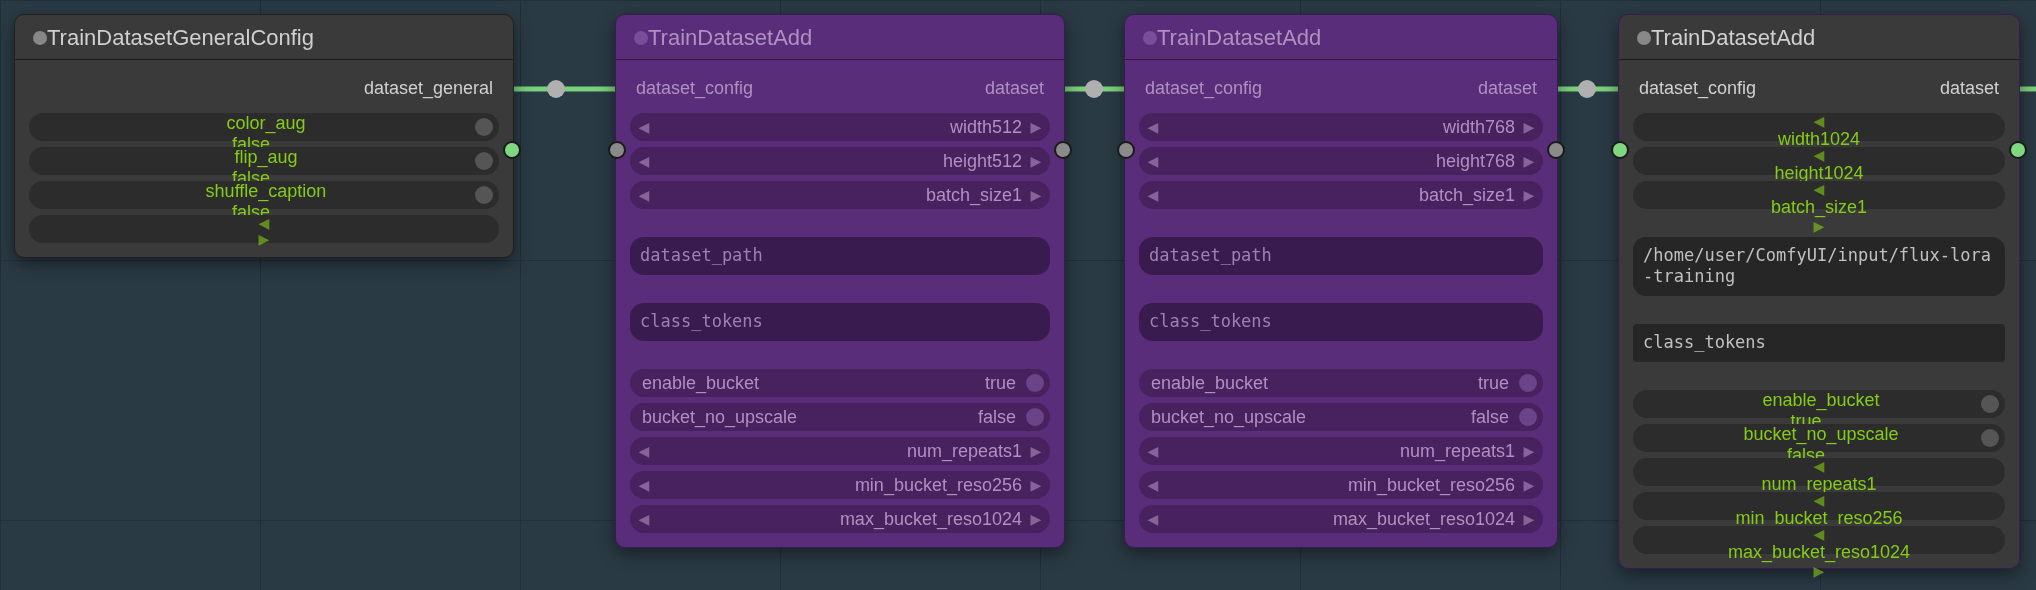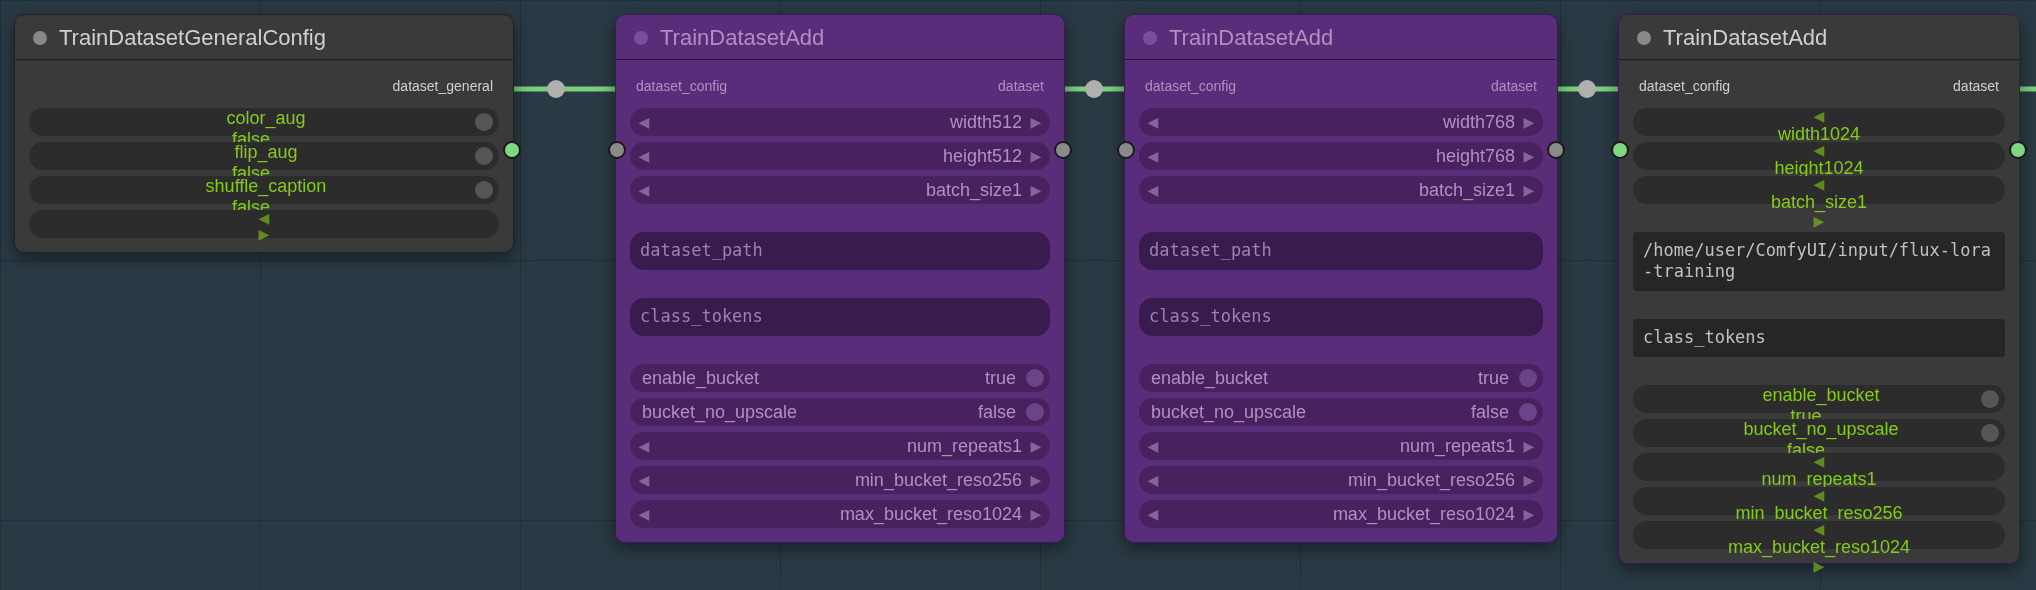--- a/index.html
+++ b/index.html
@@ -36,33 +36,33 @@
     position:absolute;
     border-radius:var(--radius);
     box-shadow:0 6px 18px rgba(0,0,0,.45);
     border:1px solid var(--node-border);
     display:flex;flex-direction:column;
   }
   .node.grey{background:var(--node-bg);}
   .node.purple{background:var(--purple);border-color:var(--purple-border);}
   .node.purple.active{background:var(--node-bg);}
   .hdr{
-    display:flex;align-items:center;gap:12px;
+    display:flex;align-items:center;
     padding:10px 18px 8px 18px;
     font-size:22px;font-weight:500;
     border-top-left-radius:var(--radius);border-top-right-radius:var(--radius);
   }
   .node.grey .hdr, .node.active .hdr{color:var(--text);}
   .node.purple:not(.active) .hdr{color:var(--text-purple);}
   .hdr-dot{width:14px;height:14px;border-radius:50%;}
   .node.grey .hdr-dot, .node.active .hdr-dot{background:var(--grey-dot);}
   .node.purple:not(.active) .hdr-dot{background:#7a4d9a;}
   .sep{height:1px;background:rgba(0,0,0,.5);margin-bottom:6px;}
   .body{padding:6px 14px 14px 14px;display:flex;flex-direction:column;gap:6px;position:relative;}
-  .ports{display:flex;justify-content:space-between;font-size:14px;padding:6px 6px 8px 6px;align-items:flex-start;}
+  .ports{display:flex;justify-content:space-between;font-size:18px;padding:6px 6px 8px 6px;align-items:flex-start;}
   .port{display:flex;align-items:center;gap:8px;}
   .node.grey .port, .node.active .port{color:var(--text);}
   .node.purple:not(.active) .port{color:var(--text-purple);}
   
   .field{
     display:flex;align-items:center;justify-content:space-between;
     height:28px;padding:0 8px;border-radius:var(--field-radius);
     font-size:18px;position:relative;
   }
   .node.grey .field, .node.active .field{background:var(--field-bg);color:#84cc16;flex-direction:column;}
@@ -357,21 +357,21 @@
         </div>
     <div class="field stepper">
           <span class="arrow">◀</span>
           <span class="stepper-inner">
             <span>batch_size</span>
             <span>1</span>
           </span>
           <span class="arrow">▶</span>
         </div>
     <div class="gap"></div>
-    <div class="textbox" style="line-height:1.25;word-break:break-all;"><span>/home/user/ComfyUI/input/flux-lora-training</span></div>
+    <div class="textbox" style="line-height:1.25;word-break:break-all;border-radius:13px;"><span>/home/user/ComfyUI/input/flux-lora-training</span></div>
     <div class="gap"></div>
     <div class="textbox"><span>class_tokens</span></div>
     <div class="gap"></div>
     <div class="field toggle">
           <span class="label">enable_bucket</span>
           <span class="value">true</span>
         </div>
     <div class="field toggle">
           <span class="label">bucket_no_upscale</span>
           <span class="value">false</span>

